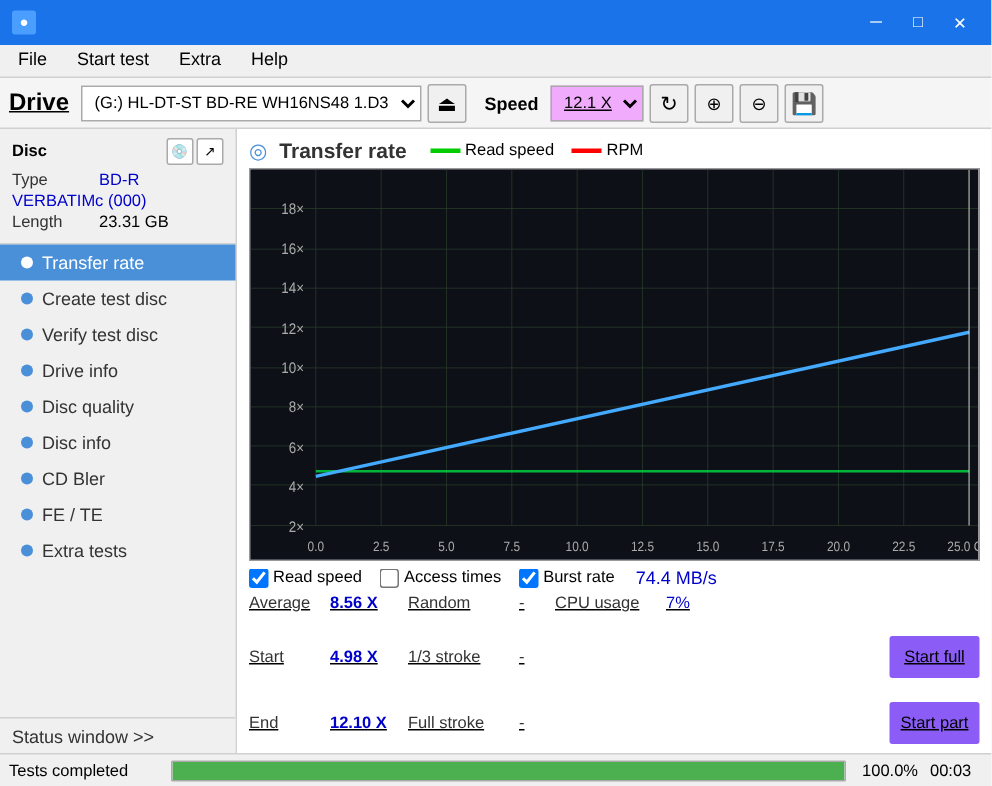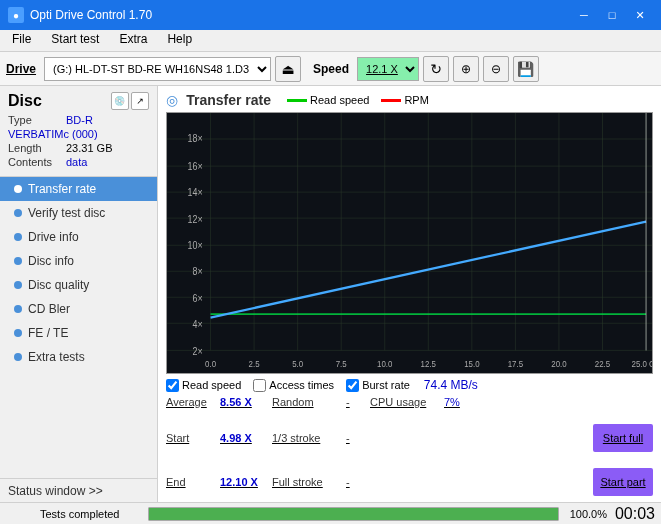--- a/index.html
+++ b/index.html
@@ -36,40 +36,40 @@
     
     .toolbar {
       background: #f5f5f5;
       height: 34px;
       display: flex;
       align-items: center;
       padding: 0 6px;
       border-bottom: 1px solid #d0d0d0;
       gap: 4px;
     }
-    .toolbar-label { font-size: 12px; font-weight: bold; margin-right: 4px; text-decoration: underline; }
+    .toolbar-label { font-size: 16px; font-weight: bold; margin-right: 4px; text-decoration: underline; }
     .toolbar-select {
       height: 24px;
       font-size: 11px;
       border: 1px solid #aaa;
       background: white;
       padding: 0 4px;
       min-width: 200px;
     }
     .toolbar-btn {
       width: 26px; height: 26px;
       background: #f0f0f0;
       border: 1px solid #aaa;
       cursor: pointer;
       display: flex; align-items: center; justify-content: center;
       font-size: 14px;
       border-radius: 2px;
     }
     .speed-label { font-size: 12px; font-weight: bold; margin-left: 8px; margin-right: 4px; }
-    .speed-select { height: 24px; font-size: 11px; border: 1px solid #aaa; background: #86efac; padding: 0 4px; min-width: 60px; text-decoration: underline; }
+    .speed-select { height: 24px; font-size: 11px; border: 1px solid #aaa; background: #f0abfc; padding: 0 4px; min-width: 60px; text-decoration: underline; }
 
     
     .main-layout {
       display: flex;
       height: calc(524px - 30px - 22px - 34px - 22px);
     }
 
     
     .sidebar {
       width: 158px;
@@ -84,21 +84,21 @@
     .disc-panel {
       padding: 6px 8px;
       border-bottom: 1px solid #d0d0d0;
     }
     .disc-panel-header {
       display: flex;
       align-items: center;
       justify-content: space-between;
       margin-bottom: 4px;
     }
-    .disc-panel-title { font-weight: bold; font-size: 16px; }
+    .disc-panel-title { font-weight: bold; font-size: 11px; }
     .disc-icon-area { display: flex; gap: 2px; }
     .disc-icon { width: 18px; height: 18px; border: 1px solid #aaa; background: white; display: flex; align-items: center; justify-content: center; font-size: 9px; cursor: pointer; border-radius: 2px; }
 
     .disc-row { display: flex; margin-bottom: 2px; font-size: 11px; }
     .disc-row-label { width: 58px; color: #333; flex-shrink: 0; }
     .disc-row-value { color: #0000cc; flex: 1; }
     .disc-row-value.black { color: #000; }
 
     .disc-label-row { display: flex; align-items: center; margin-top: 2px; font-size: 11px; }
     .disc-label-text { width: 38px; color: #333; }
@@ -197,33 +197,32 @@
     .statusbar {
       height: 22px;
       background: #f0f0f0;
       border-top: 1px solid #d0d0d0;
       display: flex;
       align-items: center;
       padding: 0 6px;
       gap: 8px;
       font-size: 11px;
     }
-    .status-text { flex: 0 0 auto; min-width: 100px; margin-left: 34px; }
+    .status-text { flex: 0 0 auto; min-width: 100px; }
     .progress-container { flex: 1; height: 14px; background: white; border: 1px solid #aaa; border-radius: 1px; overflow: hidden; }
     .progress-bar { height: 100%; background: #4caf50; }
     .progress-pct { font-size: 11px; min-width: 40px; text-align: right; }
-    .status-time { font-size: 16px; min-width: 35px; }
+    .status-time { font-size: 11px; min-width: 35px; }
   </style>
 </head>
 <body>
 
 <div class="titlebar">
   <div class="titlebar-left">
     <div class="titlebar-icon">●</div>
-    <span>Opti Drive Control 1.70</span>
   </div>
   <div class="titlebar-controls">
     <button class="titlebar-btn">─</button>
     <button class="titlebar-btn">□</button>
     <button class="titlebar-btn close">✕</button>
   </div>
 </div>
 
 <div class="menubar">
   <span class="menu-item">File</span>
@@ -268,46 +267,46 @@
         <span class="disc-row-label">Type</span>
         <span class="disc-row-value">BD-R</span>
       </div>
       <div class="disc-row">
         <span class="disc-row-value">VERBATIMc (000)</span>
       </div>
       <div class="disc-row">
         <span class="disc-row-label">Length</span>
         <span class="disc-row-value black">23.31 GB</span>
       </div>
-      <div class="disc-row">
-        <span class="disc-row-label">Contents</span>
-        <span class="disc-row-value">data</span>
-      </div>
     </div>
 
     <div class="sidebar-nav">
       <div class="nav-item active">
         <span class="nav-dot"></span>
         <span>Transfer rate</span>
       </div>
       <div class="nav-item">
         <span class="nav-dot"></span>
+        <span>Create test disc</span>
+      </div>
+      <div class="nav-item">
+        <span class="nav-dot"></span>
         <span>Verify test disc</span>
       </div>
       <div class="nav-item">
         <span class="nav-dot"></span>
         <span>Drive info</span>
       </div>
       <div class="nav-item">
         <span class="nav-dot"></span>
+        <span>Disc quality</span>
+      </div>
+      <div class="nav-item">
+        <span class="nav-dot"></span>
         <span>Disc info</span>
-      </div>
-      <div class="nav-item">
-        <span class="nav-dot"></span>
-        <span>Disc quality</span>
       </div>
       <div class="nav-item">
         <span class="nav-dot"></span>
         <span>CD Bler</span>
       </div>
       <div class="nav-item">
         <span class="nav-dot"></span>
         <span>FE / TE</span>
       </div>
       <div class="nav-item">

